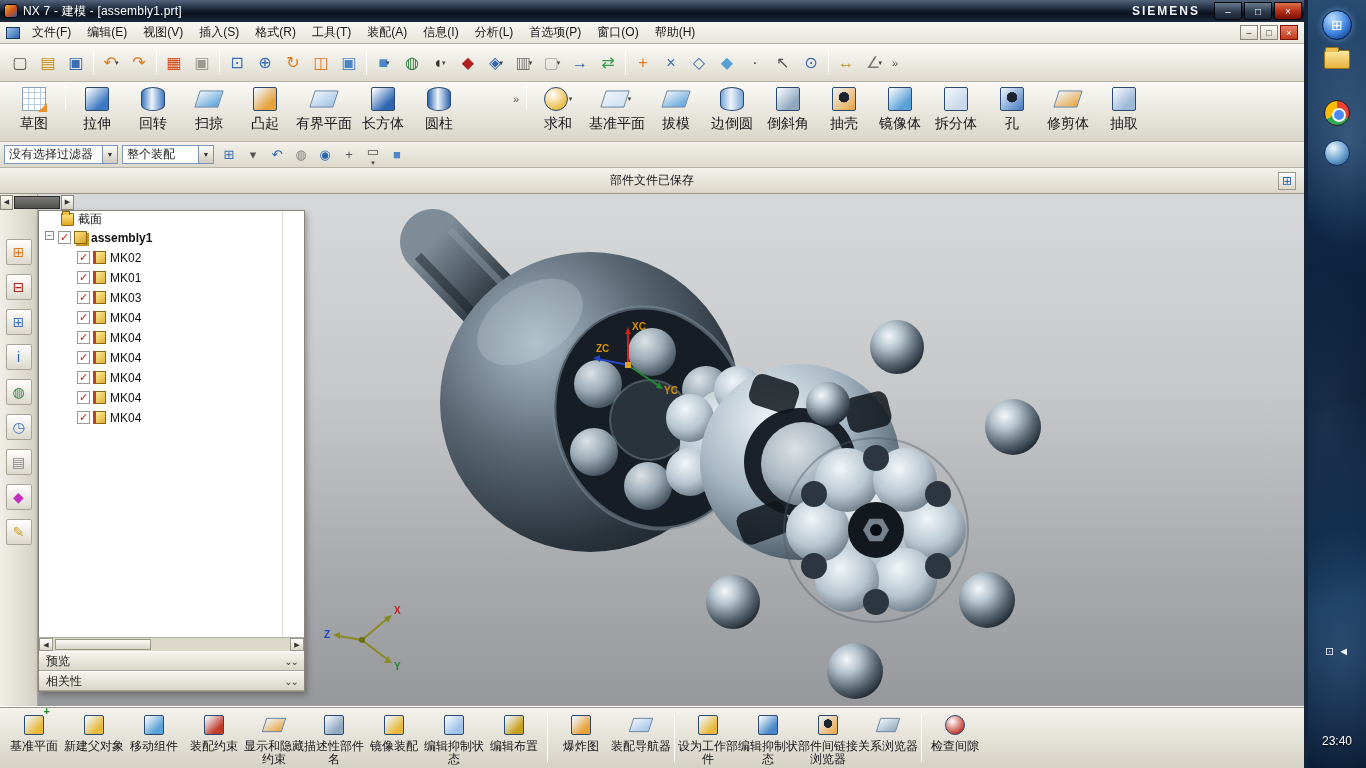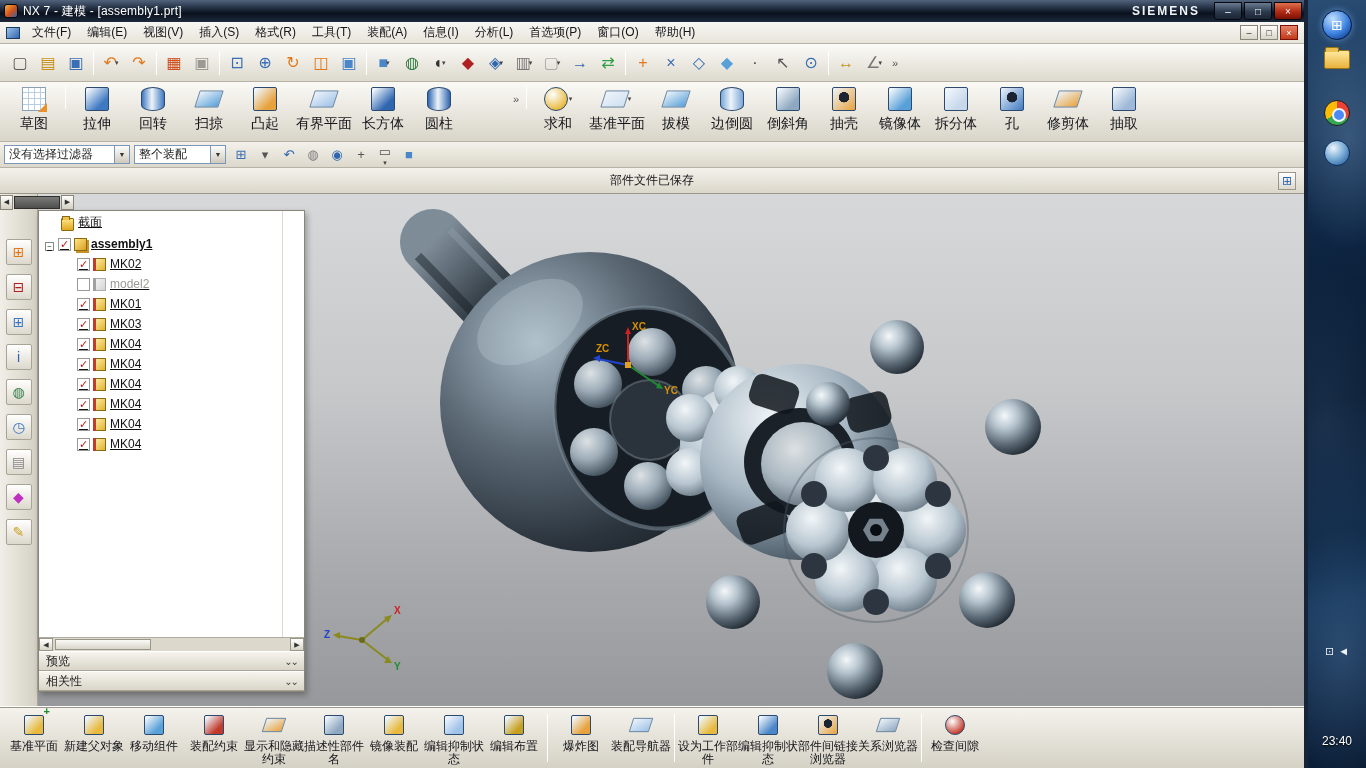--- a/index.html
+++ b/index.html
@@ -79,21 +79,21 @@
 .th-grip{width:46px;height:13px;background:linear-gradient(#7a7a78,#4e4e4c);border:1px solid #2e2e2c;margin:0 1px;}
 
 .navigator{position:absolute;left:38px;top:16px;width:267px;height:482px;background:#fff;border:1px solid #8a8578;box-shadow:2px 3px 6px rgba(0,0,0,.3);display:flex;flex-direction:column;z-index:4;}
 .nav-title{height:22px;display:flex;align-items:center;gap:5px;padding:0 6px;background:#fff;font-size:12px;color:#111;flex:none;}
 .nav-title-ic{width:13px;height:13px;border-radius:50%;background:radial-gradient(circle at 35% 30%,#fdfdfd,#9aa4ac 70%,#5a646c);border:1px solid #666;flex:none;}
 .nav-header{height:18px;display:flex;align-items:center;background:linear-gradient(#fbfaf6,#e2ded2);border-top:1px solid #c6c2b6;border-bottom:1px solid #b6b2a6;font-size:12px;color:#222;flex:none;}
 .nav-header .col-name{flex:1;padding-left:5px;}
 .nav-header .col-info{width:22px;border-left:1px solid #b6b2a6;padding-left:3px;}
 .tree{flex:1;position:relative;background:#fff;overflow:hidden;}
 .tree::after{content:"";position:absolute;top:0;bottom:0;right:21px;width:1px;background:#dedad0;}
-.tree-row{height:20px;display:flex;align-items:flex-end;font-size:12px;color:#111;text-decoration:underline;}
+.tree-row{height:20px;display:flex;align-items:flex-start;font-size:12px;color:#111;}
 .expander{width:9px;height:9px;border:1px solid #888;background:#fff;font-size:8px;line-height:7px;text-align:center;color:#333;margin-right:4px;flex:none;}
 .cb{width:13px;height:13px;border:1px solid #999;background:#fff;margin-right:3px;flex:none;font-size:11px;line-height:11px;text-align:center;color:#c01818;font-weight:bold;}
 .ticon{width:13px;height:13px;margin-right:4px;flex:none;position:relative;}
 .ticon.folder{background:linear-gradient(#ffe488,#e2a81e);border:1px solid #8a6a10;border-radius:1px;margin-top:2px;}
 .ticon.folder::before{content:"";position:absolute;left:0;top:-3px;width:6px;height:3px;background:#eec04a;border:1px solid #8a6a10;border-bottom:none;}
 .ticon.assembly{background:linear-gradient(135deg,#ffe488,#d8a020);border:1px solid #8a6a10;box-shadow:2px 2px 0 0 #c89228;}
 .ticon.part{background:linear-gradient(135deg,#fff0a8,#e2b232);border:1px solid #8a6a10;}
 .ticon.part::before{content:"";position:absolute;left:-1px;top:-1px;width:3px;height:13px;background:#c23a2a;}
 .tree-row.gray .tlabel{color:#9a9a94;}
 .tree-row.gray .ticon{filter:grayscale(1);opacity:.55;}
@@ -376,21 +376,21 @@
       </div>
       <div class="feat-btn">
         <div class="feat-icon-wrap">
           <div class="fic shape-cube" style="--c: #9fb8d8;"></div>
         </div>
         <div class="feat-label">抽取</div>
       </div>
     </div>
 
   <div class="selbar">
-    <div class="dropdown" style="width:126px">
+    <div class="dropdown" style="width:114px">
       <span class="val" style="flex:1">没有选择过滤器</span>
       <span class="arrow">▼</span>
     </div>
     <div class="dropdown" style="width:92px">
       <span class="val" style="flex:1">整个装配</span>
       <span class="arrow">▼</span>
     </div>
     <div id="selbar-icons" style="display:flex;gap:2px">
         <div class="sel-ic">
           <span style="color: rgb(58, 111, 181);">⊞</span>
@@ -599,25 +599,20 @@
             <span class="expander">−</span>
             <span class="cb">✓</span>
             <span class="ticon assembly"></span>
             <span class="tlabel">assembly1</span>
           </div>
           <div class="tree-row" style="padding-left: 38px;">
             <span class="cb">✓</span>
             <span class="ticon part"></span>
             <span class="tlabel">MK02</span>
           </div>
-          <div class="tree-row gray" style="padding-left: 38px;">
-            <span class="cb"></span>
-            <span class="ticon part"></span>
-            <span class="tlabel">model2</span>
-          </div>
           <div class="tree-row" style="padding-left: 38px;">
             <span class="cb">✓</span>
             <span class="ticon part"></span>
             <span class="tlabel">MK01</span>
           </div>
           <div class="tree-row" style="padding-left: 38px;">
             <span class="cb">✓</span>
             <span class="ticon part"></span>
             <span class="tlabel">MK03</span>
           </div>

